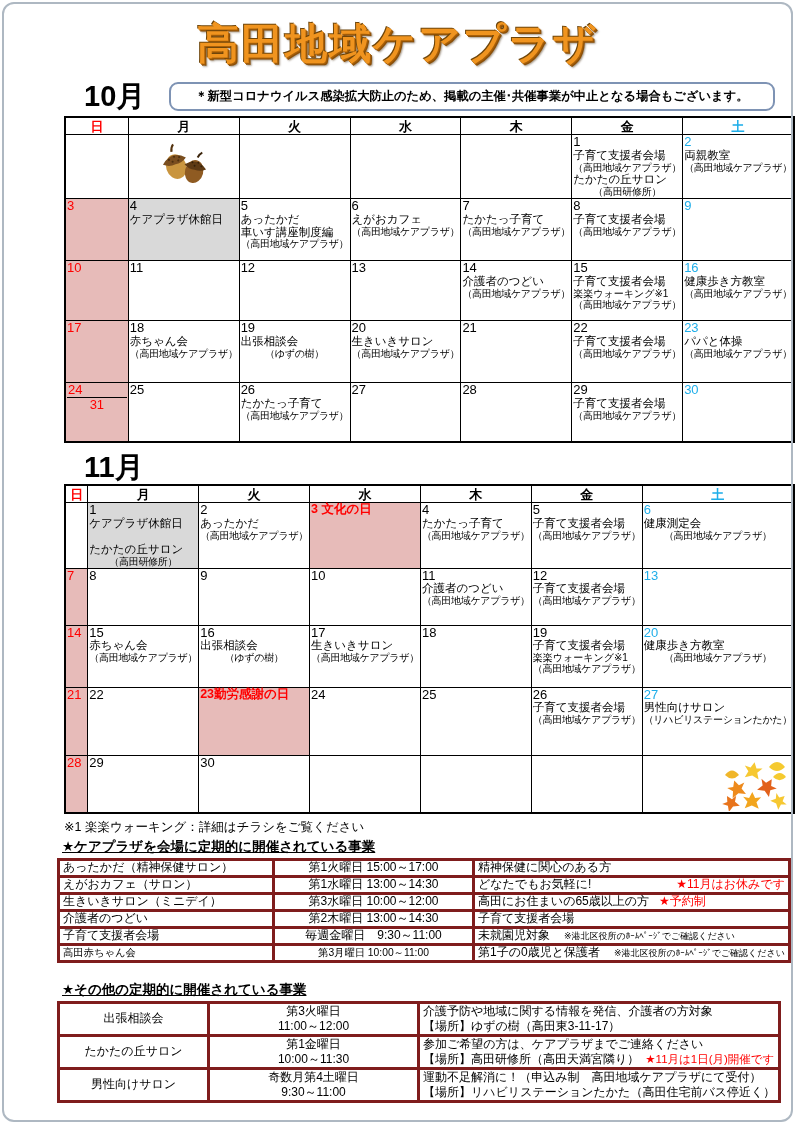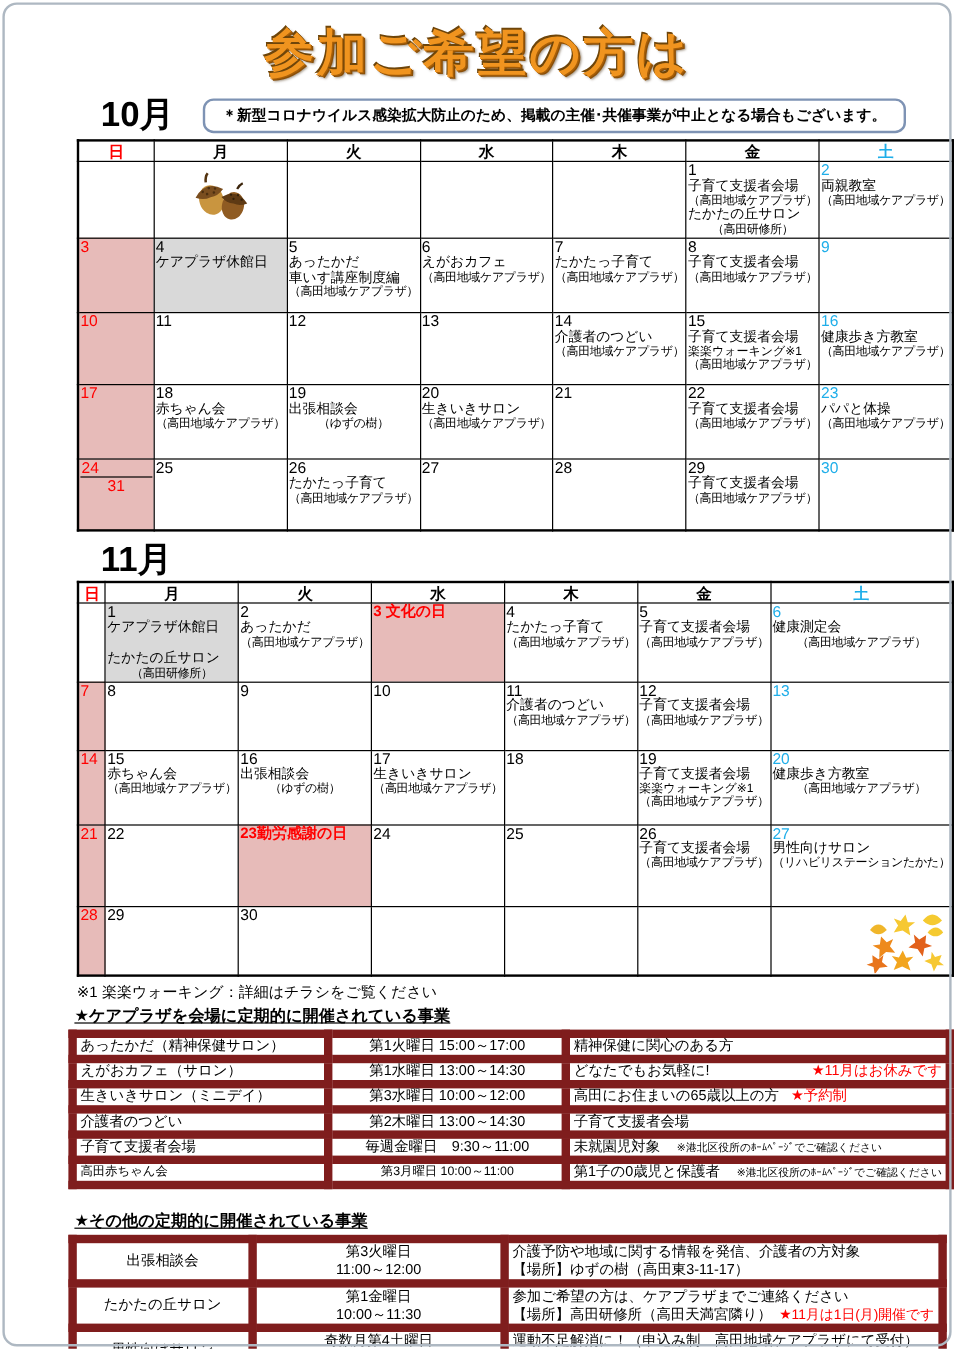--- a/index.html
+++ b/index.html
@@ -14,21 +14,21 @@
     text-align:center;margin:16px 0 0 0;font-size:42px;font-weight:bold;letter-spacing:2px;
     color:#f0941f;
     text-shadow:-1px -1px 0 #6e450a,1px 1px 0 #a85f08,2px 2px 0 #8a4f08,3px 3px 2px rgba(60,35,5,.45);
   }
 
   
   .topbar{display:flex;align-items:center;margin:8px 0 4px 84px;height:32px;}
   .month-label{font-size:29px;font-weight:800;line-height:1;letter-spacing:0px;}
   .notice{
     margin-left:24px;border:2px solid #7e93b4;border-radius:9px;background:#fff;
-    font-size:12.3px;font-weight:bold;padding:4px 14px;white-space:nowrap;
+    font-size:12.3px;font-weight:bold;padding:4px 24px;white-space:nowrap;
   }
   .nov-label{margin:10px 0 2px 84px;}
 
   
   table.cal{border-collapse:collapse;table-layout:fixed;margin-left:64px;border:2px solid #000;}
   table.cal th{border:1px solid #000;height:16px;font-size:13px;font-weight:bold;background:#fff;padding:0;line-height:1;}
   table.cal td{border:1px solid #000;vertical-align:top;padding:0 1px;}
   th.sun,.day.sun{color:#ff0000;}
   th.sat,.day.sat{color:#1faee9;}
   .day{display:block;font-size:13px;line-height:1.05;}
@@ -49,41 +49,41 @@
   .art{display:flex;height:100%;align-items:center;justify-content:center;}
   .art.leaves{align-items:flex-end;justify-content:flex-end;padding:1px;}
 
   
   .footnote{margin:5px 0 0 64px;font-size:12.5px;}
 
   
   .section-heading{margin:2px 0 2px 62px;font-size:13.5px;font-weight:bold;text-decoration:underline;}
   .section-heading.second{margin-top:18px;}
   table.info{border-collapse:collapse;table-layout:fixed;margin-left:57px;border:2px solid #000;}
-  table.info td{border:7px solid #7f1d1d;font-size:12px;padding:0 3px;line-height:1.15;}
+  table.info td{border:3px solid #7f1d1d;font-size:12px;padding:0 3px;line-height:1.15;}
   table.t1 td{height:14px;white-space:nowrap;}
   table.t1 td.c2{text-align:center;}
   table.t1 tr:nth-child(6) td.c1,
   table.t1 tr:nth-child(6) td.c2{font-size:10.3px;}
   .c3flex{display:flex;align-items:center;width:100%;}
   .note-red{color:#ff0000;margin-left:10px;white-space:nowrap;}
   .note-red.right{margin-left:auto;text-align:center;}
   .note-small{font-size:9px;margin-left:14px;white-space:nowrap;}
   table.t2 td{height:30px;}
   table.t2 td.c1{text-align:center;}
   table.t2 td.c2{text-align:center;}
   .l2{display:block;line-height:1.22;white-space:nowrap;}
   .desc2red{color:#ff0000;margin-left:6px;font-size:11.5px;}
 </style>
 </head>
 <body>
 
 <div class="frame"></div>
 
-<div class="title">参加ご希望の方は</div>
+<div class="title">高田地域ケアプラザ</div>
 
 <div class="topbar">
   <span class="month-label">10月</span>
   <span class="notice">＊新型コロナウイルス感染拡大防止のため、掲載の主催･共催事業が中止となる場合もございます。</span>
 </div>
 
 <table class="cal" id="cal-october">
     <colgroup>
       <col style="width: 73px;">
       <col style="width: 100px;">

